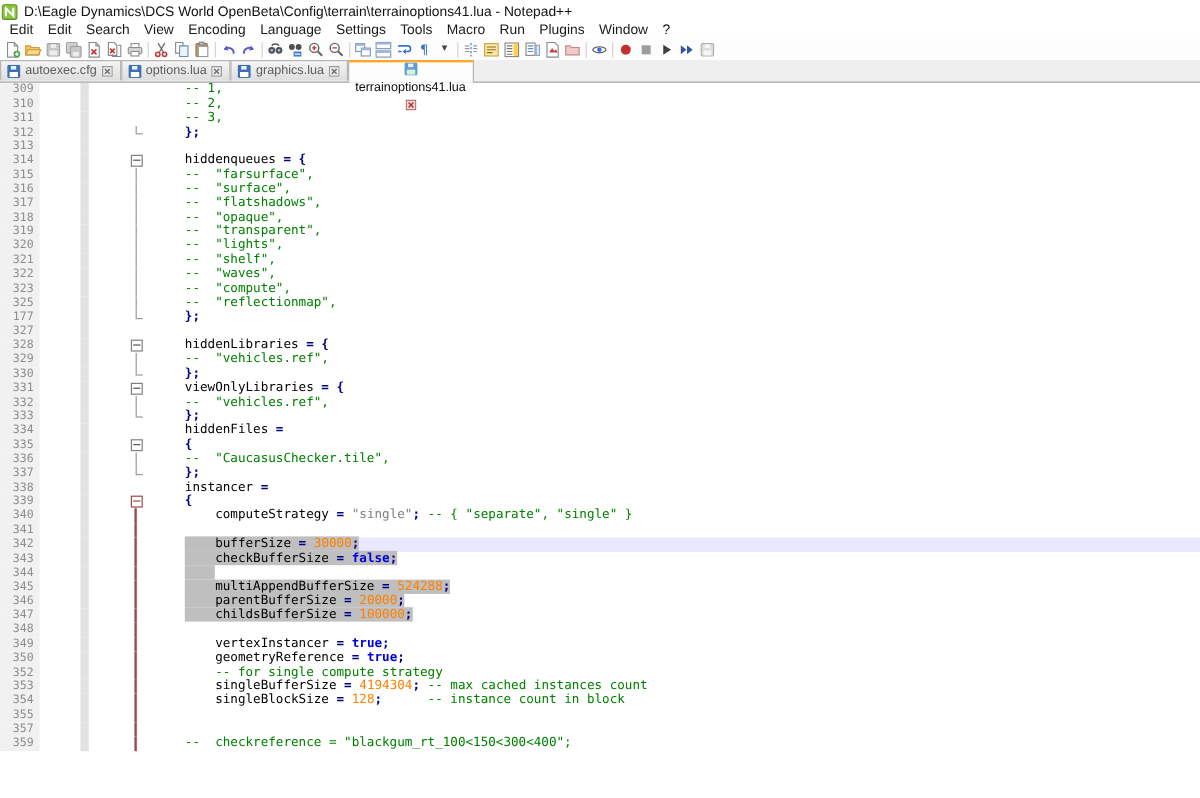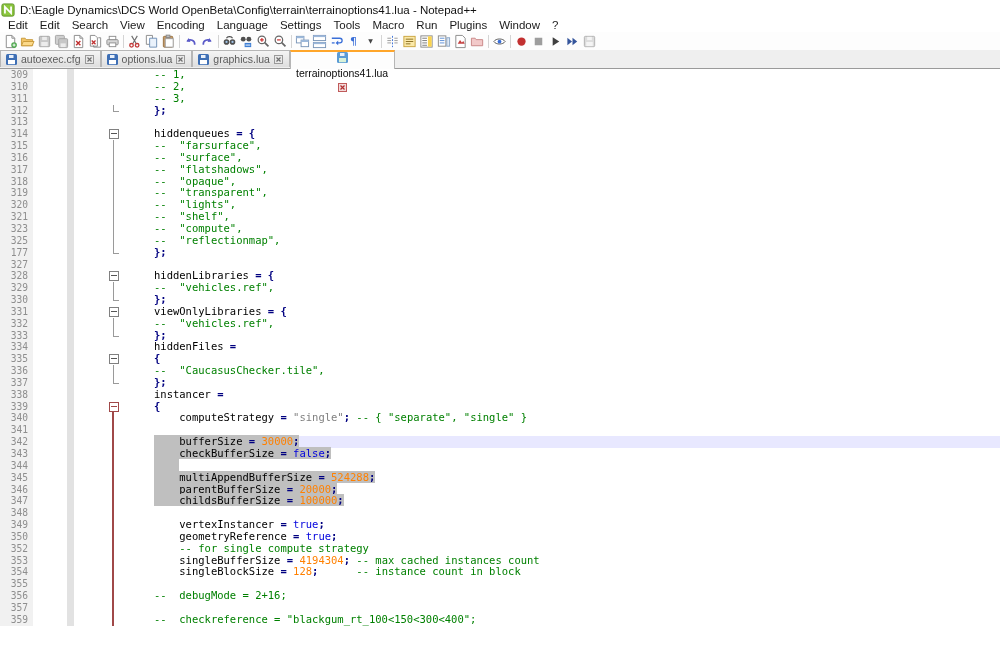--- a/index.html
+++ b/index.html
@@ -19,21 +19,21 @@
   .ed-line{display:flex;height:11.85px;flex:none;gap:34px;}
   .ln{width:33px;flex:none;background:#f1f1f1;color:#8e8e8e;font:9.6px/11.85px "DejaVu Sans Mono",monospace;text-align:right;padding-right:5px;box-sizing:border-box;}
   .bm{width:7px;flex:none;background:#e2e2e2;}
   .fold{width:12px;flex:none;background:#fff;position:relative;}
   .code{flex:1;font:10.5px/11.85px "DejaVu Sans Mono",monospace;white-space:pre;color:#000;}
   .caretline .code{background:#e8e8ff;}
   .sel{background:#bfbfbf;}
   .tk-id{color:#000000;}
   .tk-pl{color:#000000;}
   .tk-op{color:#000080;font-weight:bold;}
-  .tk-kw{color:#0000dd;font-weight:normal;margin-top:24px;}
+  .tk-kw{color:#0000dd;font-weight:bold;margin-top:24px;}
   .tk-num{color:#ff8000;}
   .tk-str{color:#808080;}
   .tk-com{color:#008000;}
   .fbox{position:absolute;left:1px;top:1px;width:8px;height:8px;border:1px solid #808080;background:#fff;}
   .fbox::after{content:"";position:absolute;left:1px;right:1px;top:3px;border-top:1px solid #555;}
   .fbox.red{border-color:#a04848;}
   .fbox.red::after{border-top-color:#a04848;}
   .fline-g{position:absolute;left:5px;top:0;bottom:0;width:1px;background:#9a9a9a;}
   .fline-r{position:absolute;left:4px;top:0;bottom:0;width:2px;background:#a04848;}
   .fline-r.below{top:11px;}
@@ -512,20 +512,28 @@
     </div>
     <div class="ed-line">
       <div class="ln">321</div>
       <div class="bm"></div>
       <div class="fold">
         <div class="fline-g"></div>
       </div>
       <div class="code"><span class="tk-com">--  "shelf",</span></div>
     </div>
     <div class="ed-line">
+      <div class="ln">322</div>
+      <div class="bm"></div>
+      <div class="fold">
+        <div class="fline-g"></div>
+      </div>
+      <div class="code"><span class="tk-com">--  "waves",</span></div>
+    </div>
+    <div class="ed-line">
       <div class="ln">323</div>
       <div class="bm"></div>
       <div class="fold">
         <div class="fline-g"></div>
       </div>
       <div class="code"><span class="tk-com">--  "compute",</span></div>
     </div>
     <div class="ed-line">
       <div class="ln">325</div>
       <div class="bm"></div>
@@ -757,28 +765,20 @@
       </div>
       <div class="code"><span class="tk-pl">    </span><span class="tk-id">singleBlockSize </span><span class="tk-op">= </span><span class="tk-num">128</span><span class="tk-op">;</span><span class="tk-pl">      </span><span class="tk-com">-- instance count in block</span></div>
     </div>
     <div class="ed-line">
       <div class="ln">355</div>
       <div class="bm"></div>
       <div class="fold">
         <div class="fline-r"></div>
       </div>
       <div class="code"></div>
-    </div>
-    <div class="ed-line">
-      <div class="ln">356</div>
-      <div class="bm"></div>
-      <div class="fold">
-        <div class="fline-r"></div>
-      </div>
-      <div class="code"><span class="tk-com">--  debugMode = 2+16;</span></div>
     </div>
     <div class="ed-line">
       <div class="ln">357</div>
       <div class="bm"></div>
       <div class="fold">
         <div class="fline-r"></div>
       </div>
       <div class="code"></div>
     </div>
     <div class="ed-line">

